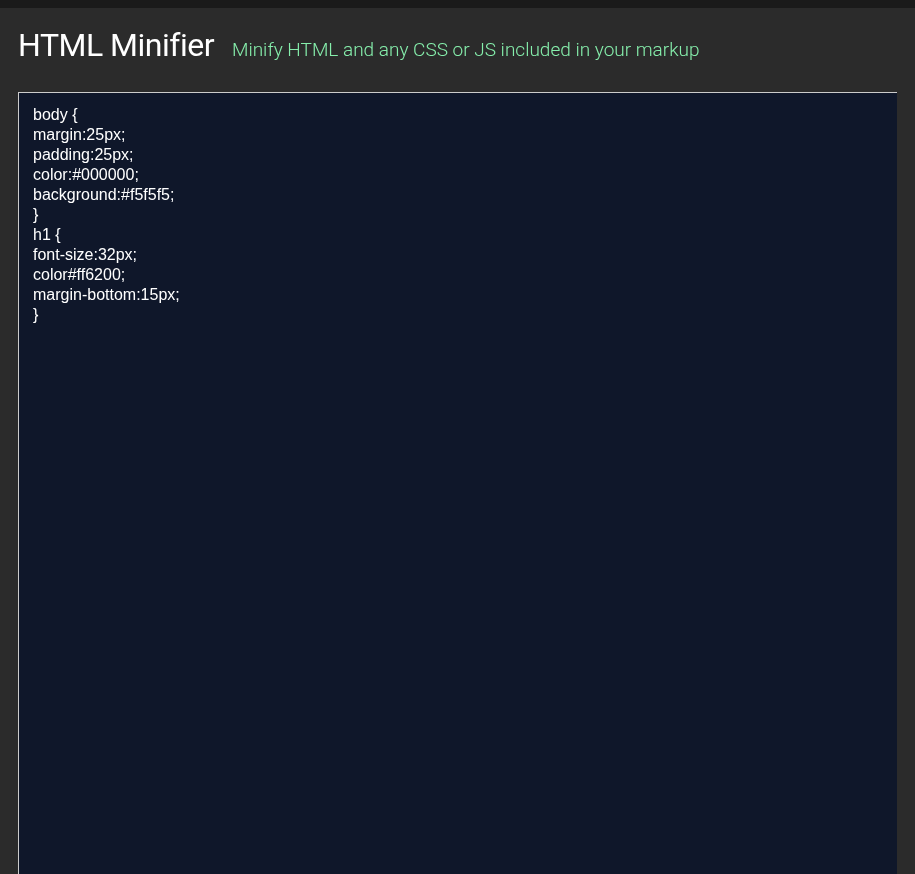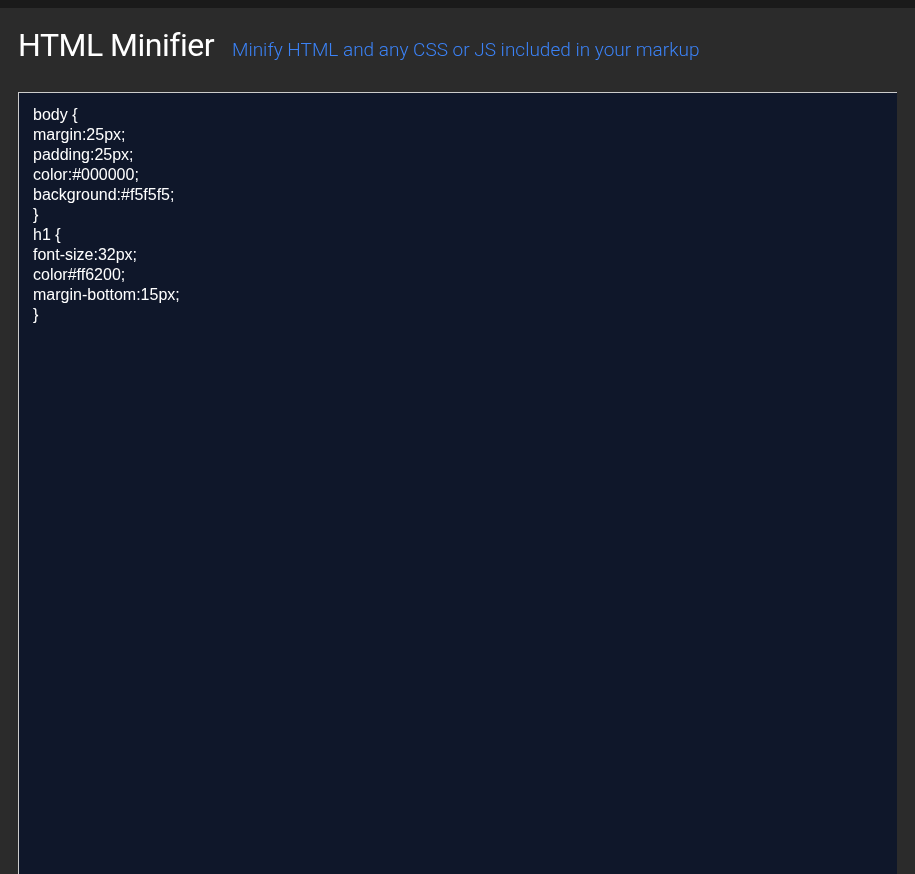--- a/index.html
+++ b/index.html
@@ -29,21 +29,21 @@
     }
     .title {
       font-size: 32px;
       font-weight: 400;
       color: #ffffff;
       letter-spacing: -0.5px;
     }
     .subtitle {
       font-size: 19px;
       font-weight: 300;
-      color: #3b82f6;
+      color: #86efac;
     }
     .code-input {
       width: 100%;
       height: 818px;
       background-color: #0f172a;
       border: 1px solid #cccccc;
       border-right: none;
       color: #ffffff;
       font-family: Liberation Sans, sans-serif;
       font-size: 16px;

